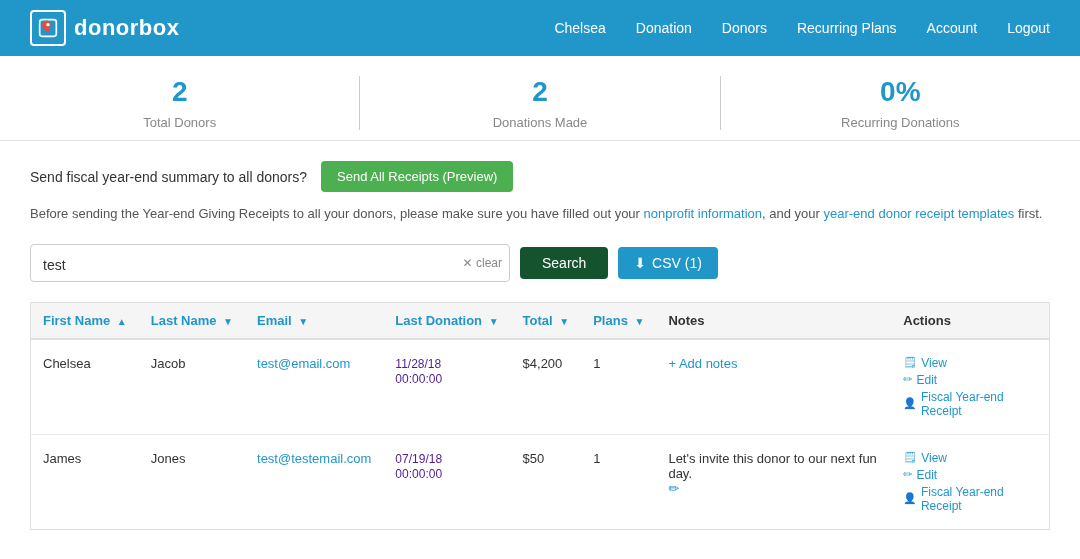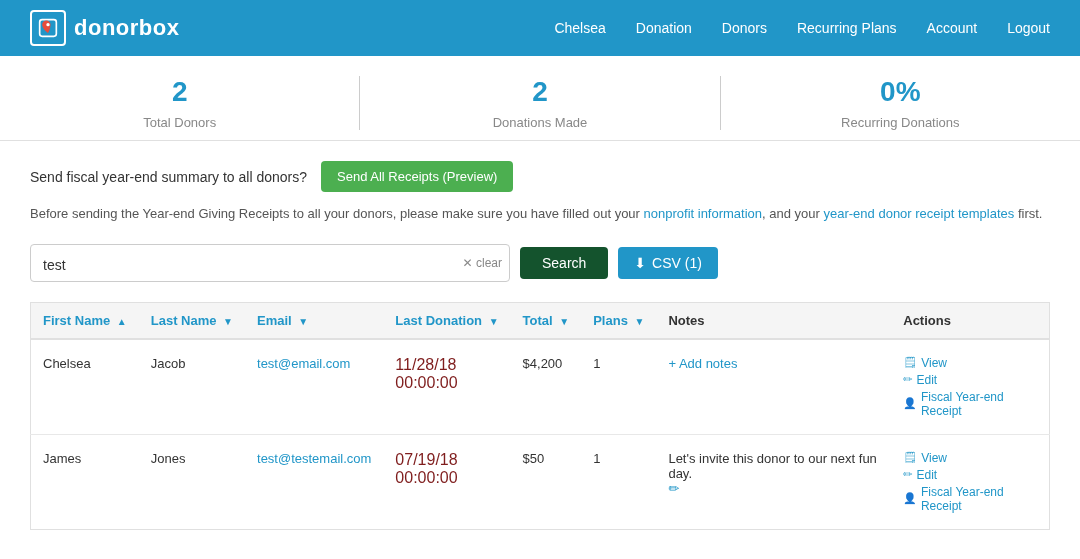--- a/index.html
+++ b/index.html
@@ -192,22 +192,22 @@
     .donors-table tbody td {
       padding: 16px 12px;
       font-size: 13px;
       vertical-align: top;
     }
     .email-link {
       color: #2196c8;
       text-decoration: none;
     }
     .date-cell {
-      color: #7f1d1d;
-      font-size: 16px;
+      color: #4c1d95;
+      font-size: 12px;
       margin-top: 40px;
     }
     .add-notes {
       color: #2196c8;
       text-decoration: none;
       font-size: 13px;
     }
     .action-links {
       display: flex;
       flex-direction: column;

